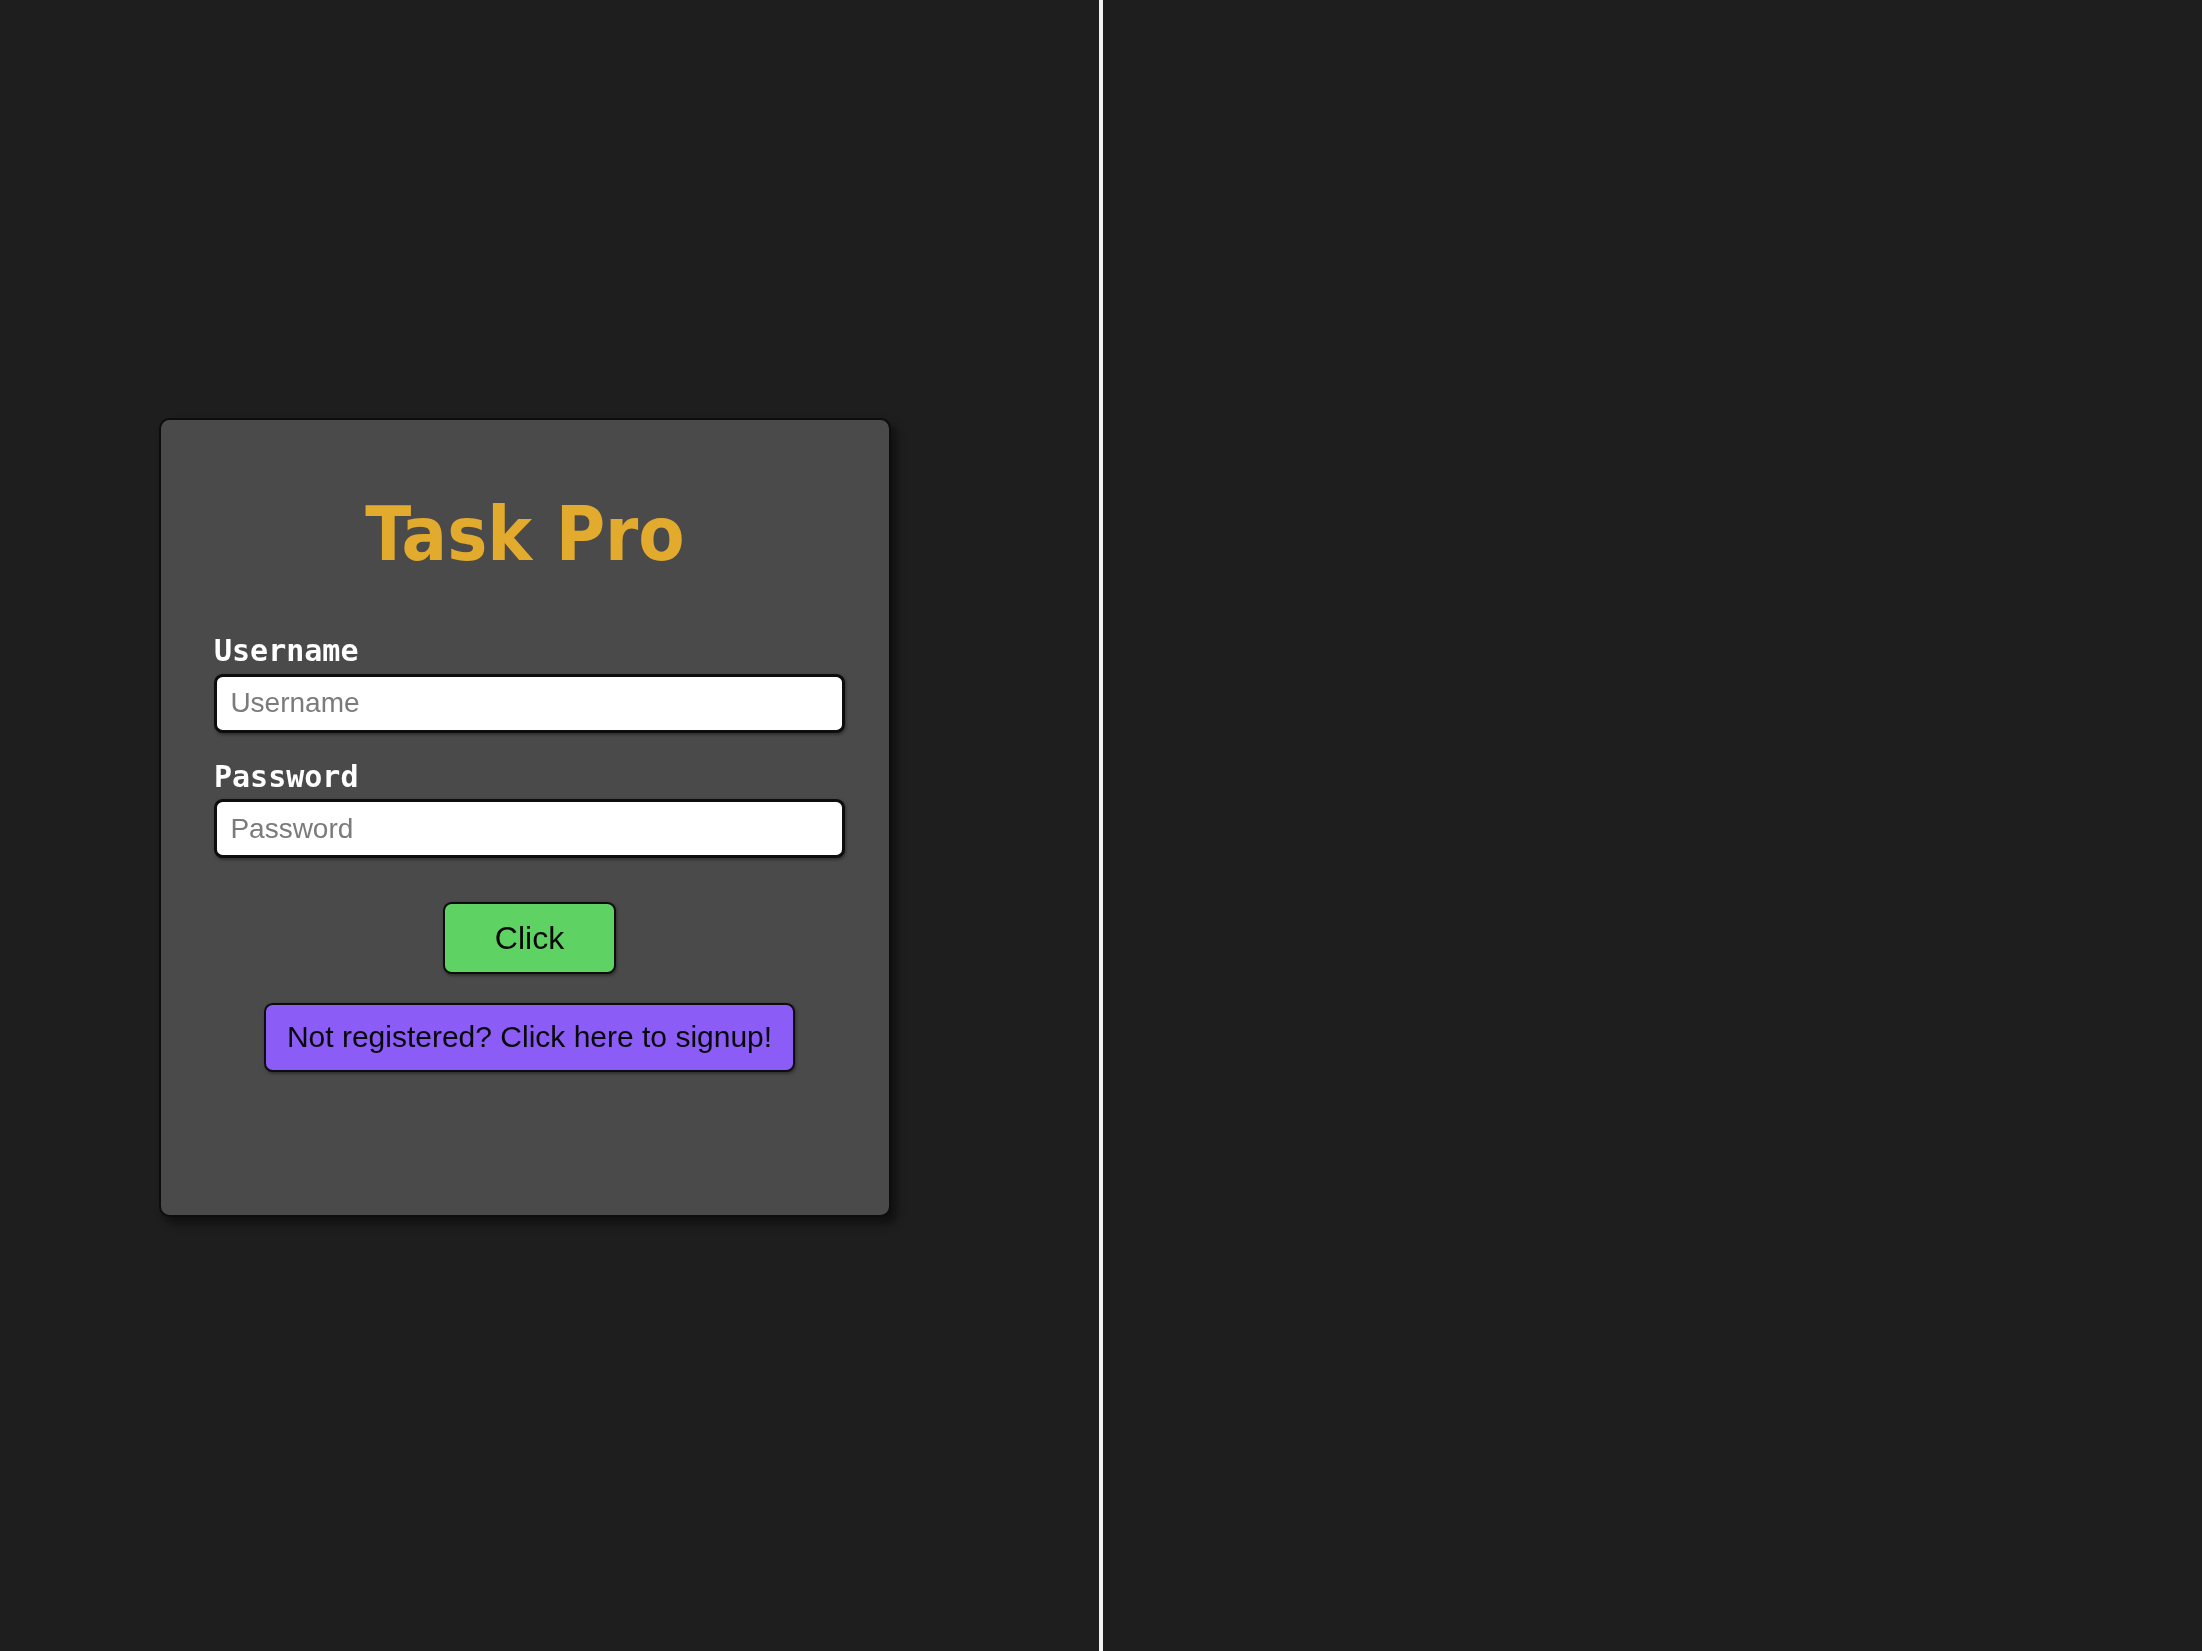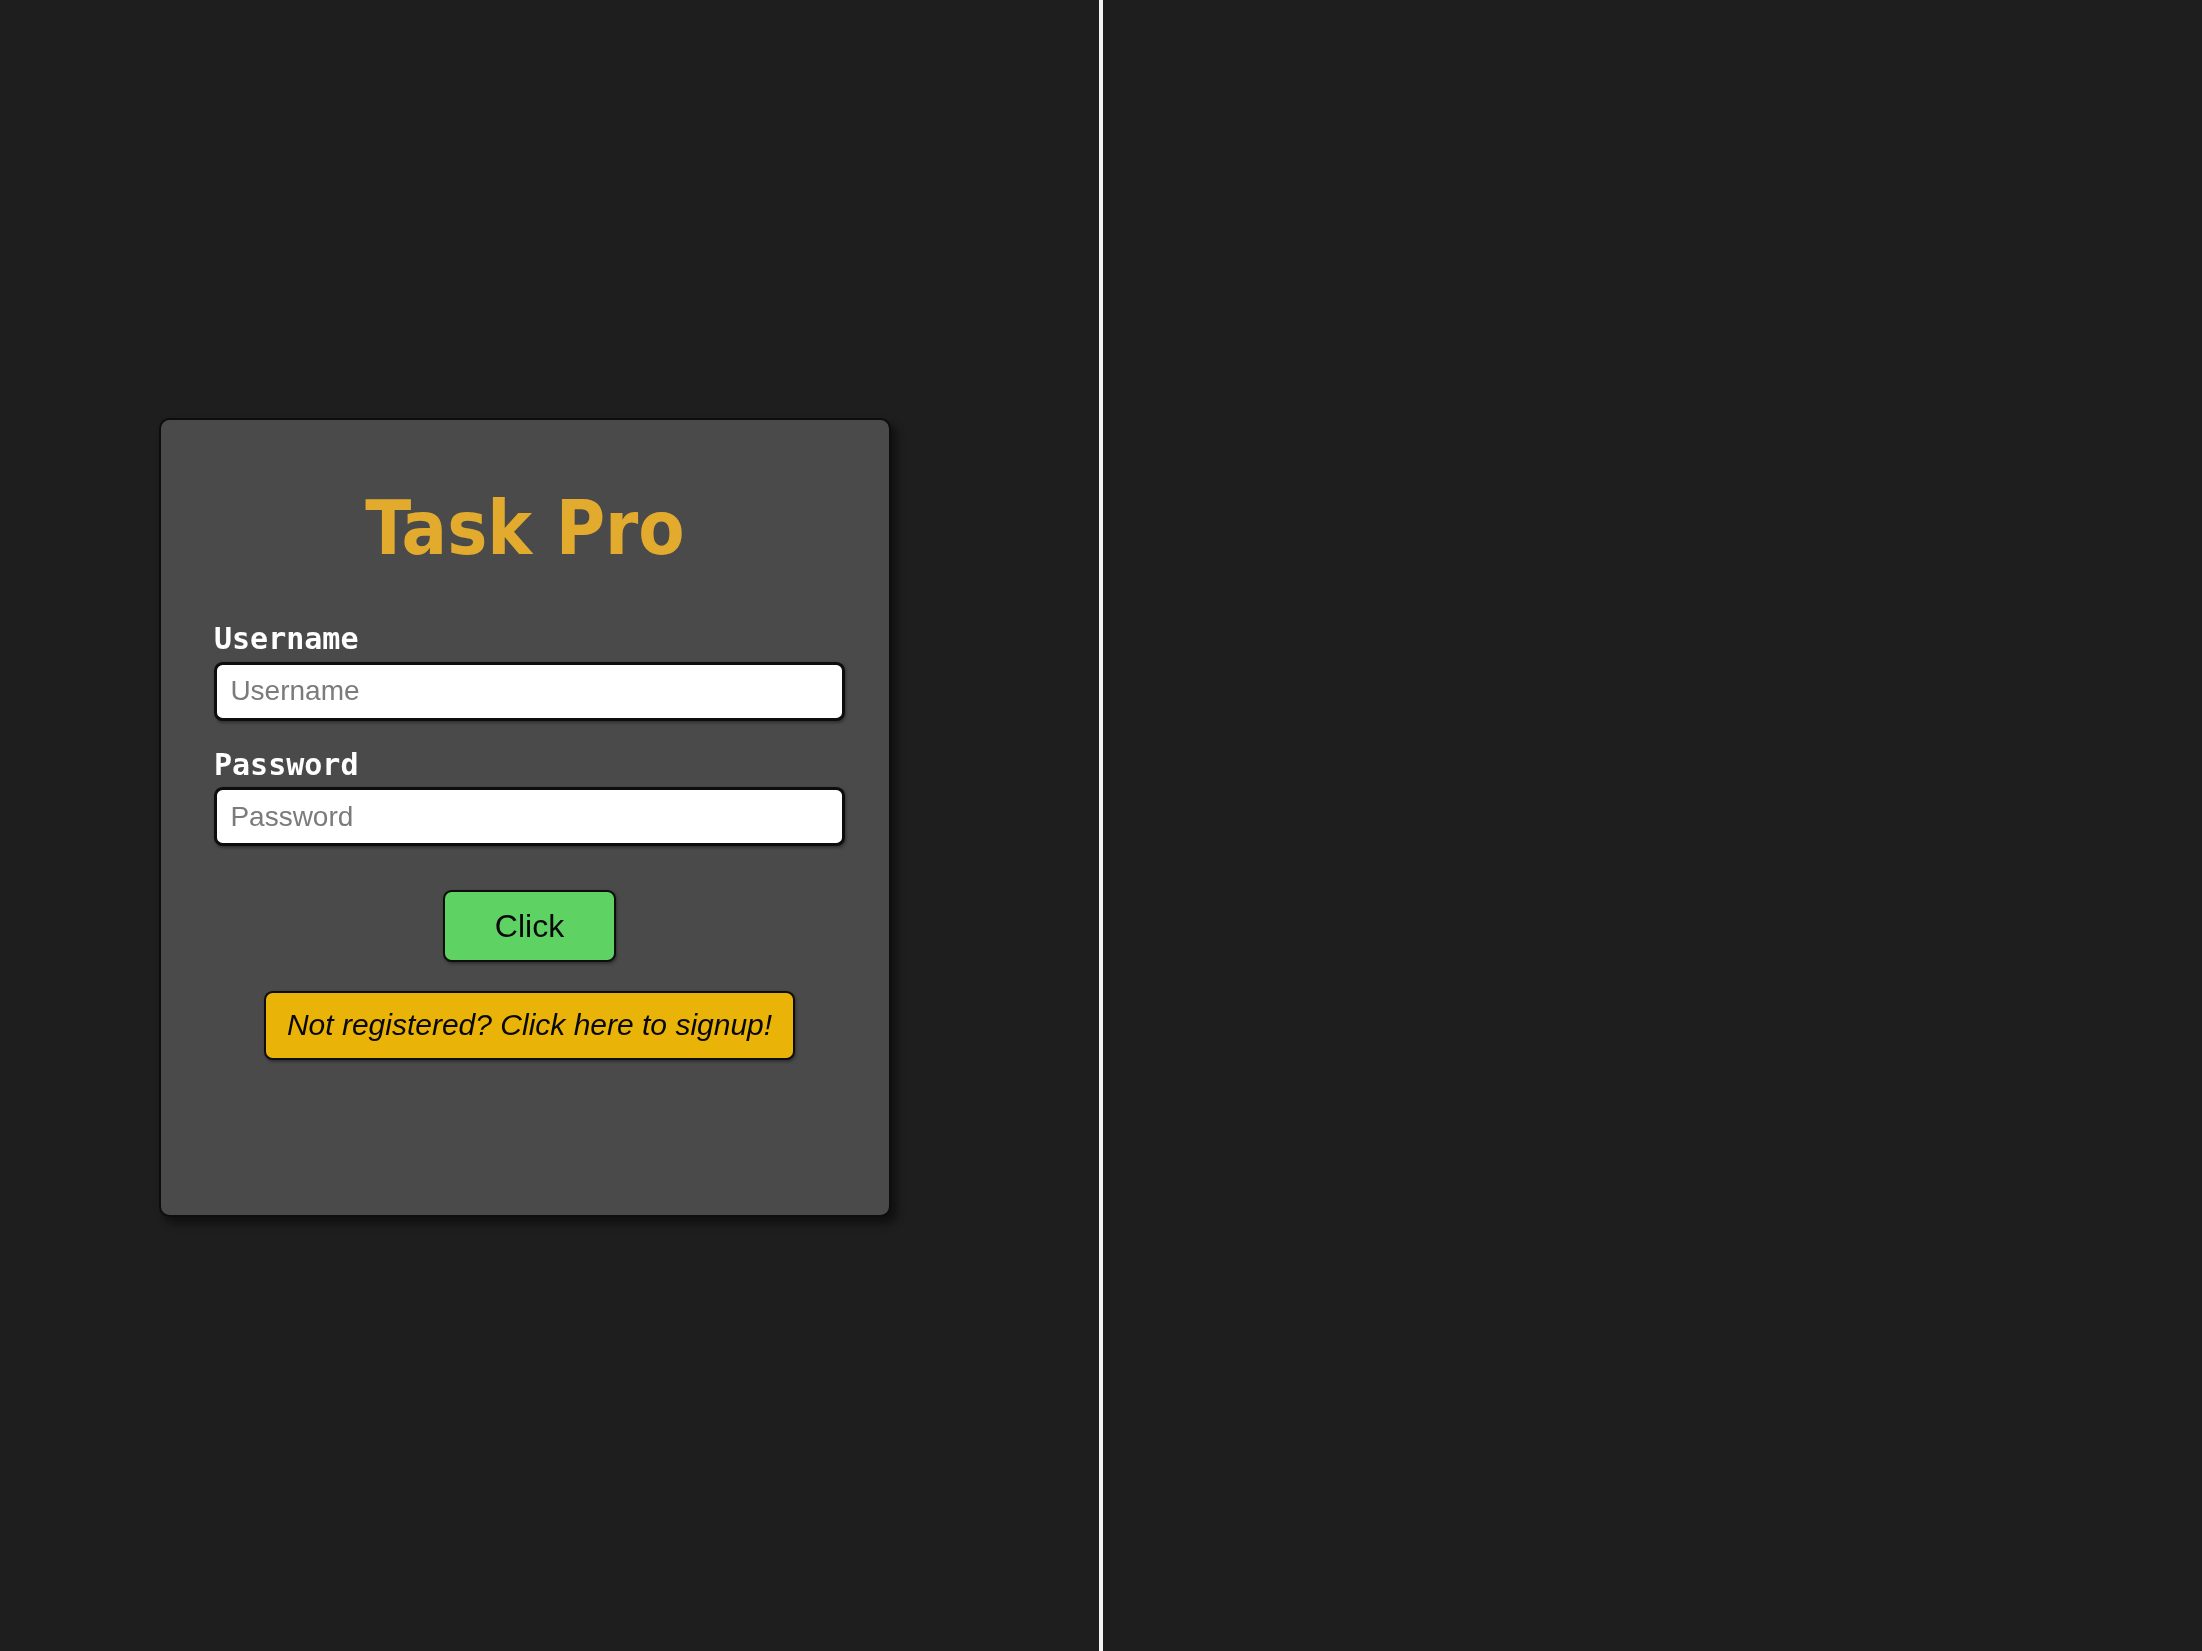--- a/index.html
+++ b/index.html
@@ -59,21 +59,21 @@
   }
 
   
   .brand {
     color: #e3ab2e;
     font-family: "DejaVu Sans", sans-serif;
     font-weight: bold;
     font-stretch: condensed;
     text-align: center;
     letter-spacing: 0px;
-    margin: 2px;
+    margin: 8px;
     user-select: none;
   }
   #login-card .brand {
     font-size: 75px;
     line-height: 75px;
     padding-top: 69px;
   }
 
   
   .form {
@@ -123,21 +123,21 @@
     border: 2.9px solid #0d0d0d;
     border-radius: 8.6px;
     color: #080808;
     font-family: "Liberation Sans", sans-serif;
     font-weight: normal;
     text-align: center;
     cursor: pointer;
     box-shadow: 1px 1.9px 2.9px rgba(0,0,0,0.35);
   }
   .btn-primary { background: #5fd264; }
-  .btn-link    { background: #eab308; font-style: italic; }
+  .btn-link    { background: #8b5cf6; }
 
   
   #login-card .btn-primary {
     font-size: 32px;
     padding: 15.3px 50px;
     margin-top: 17px;
   }
   #login-card .btn-link {
     font-size: 30px;
     padding: 15.3px 21px;

